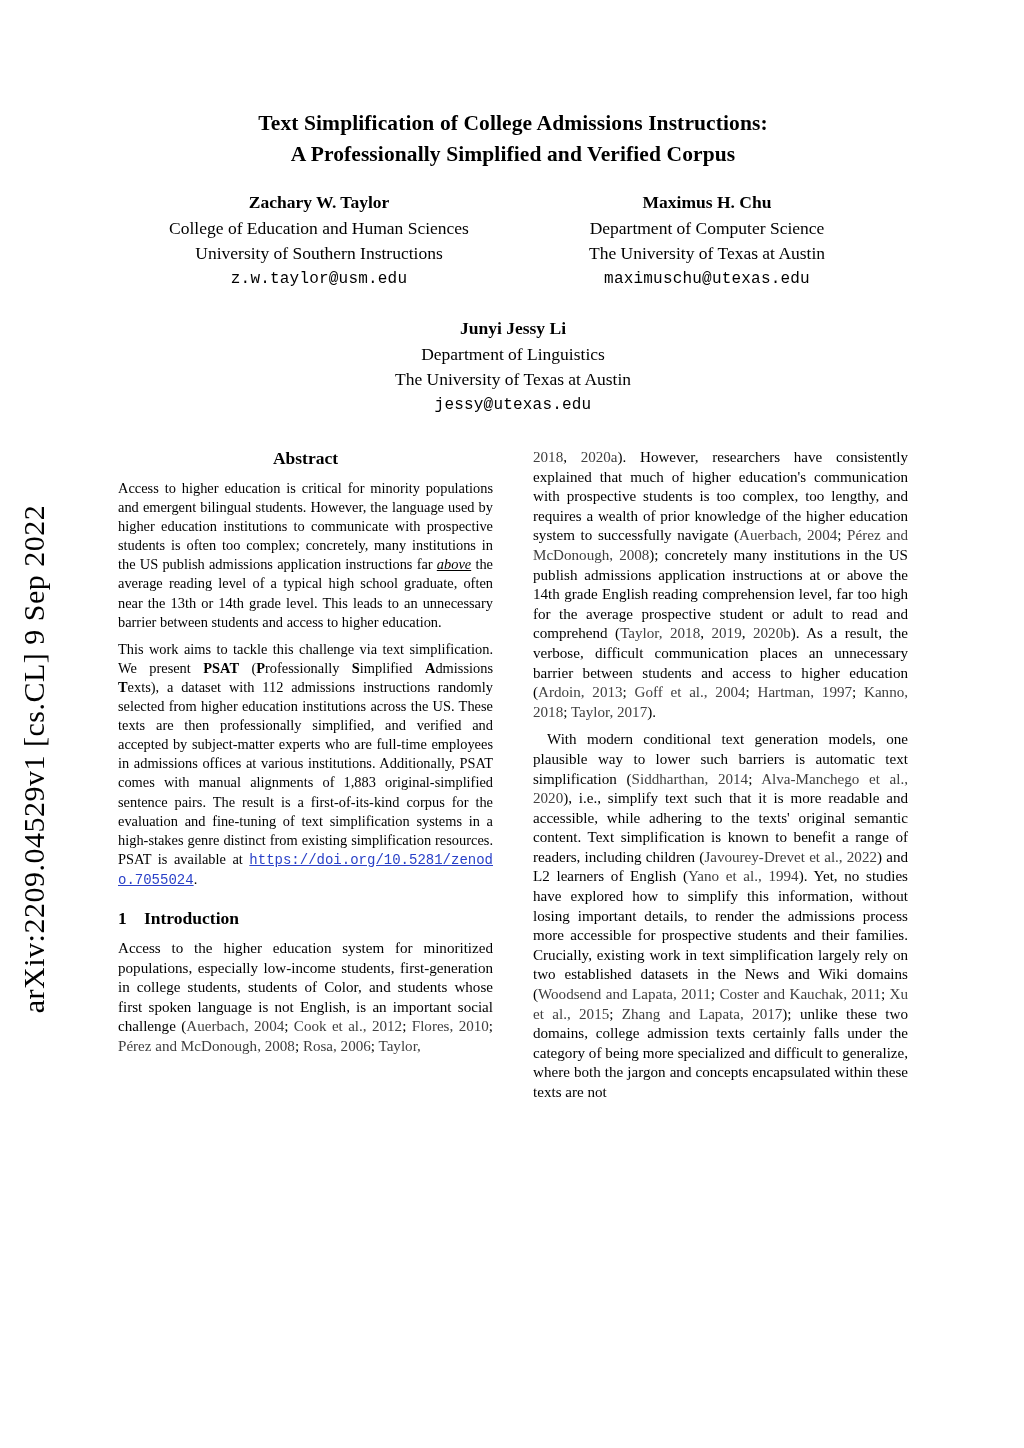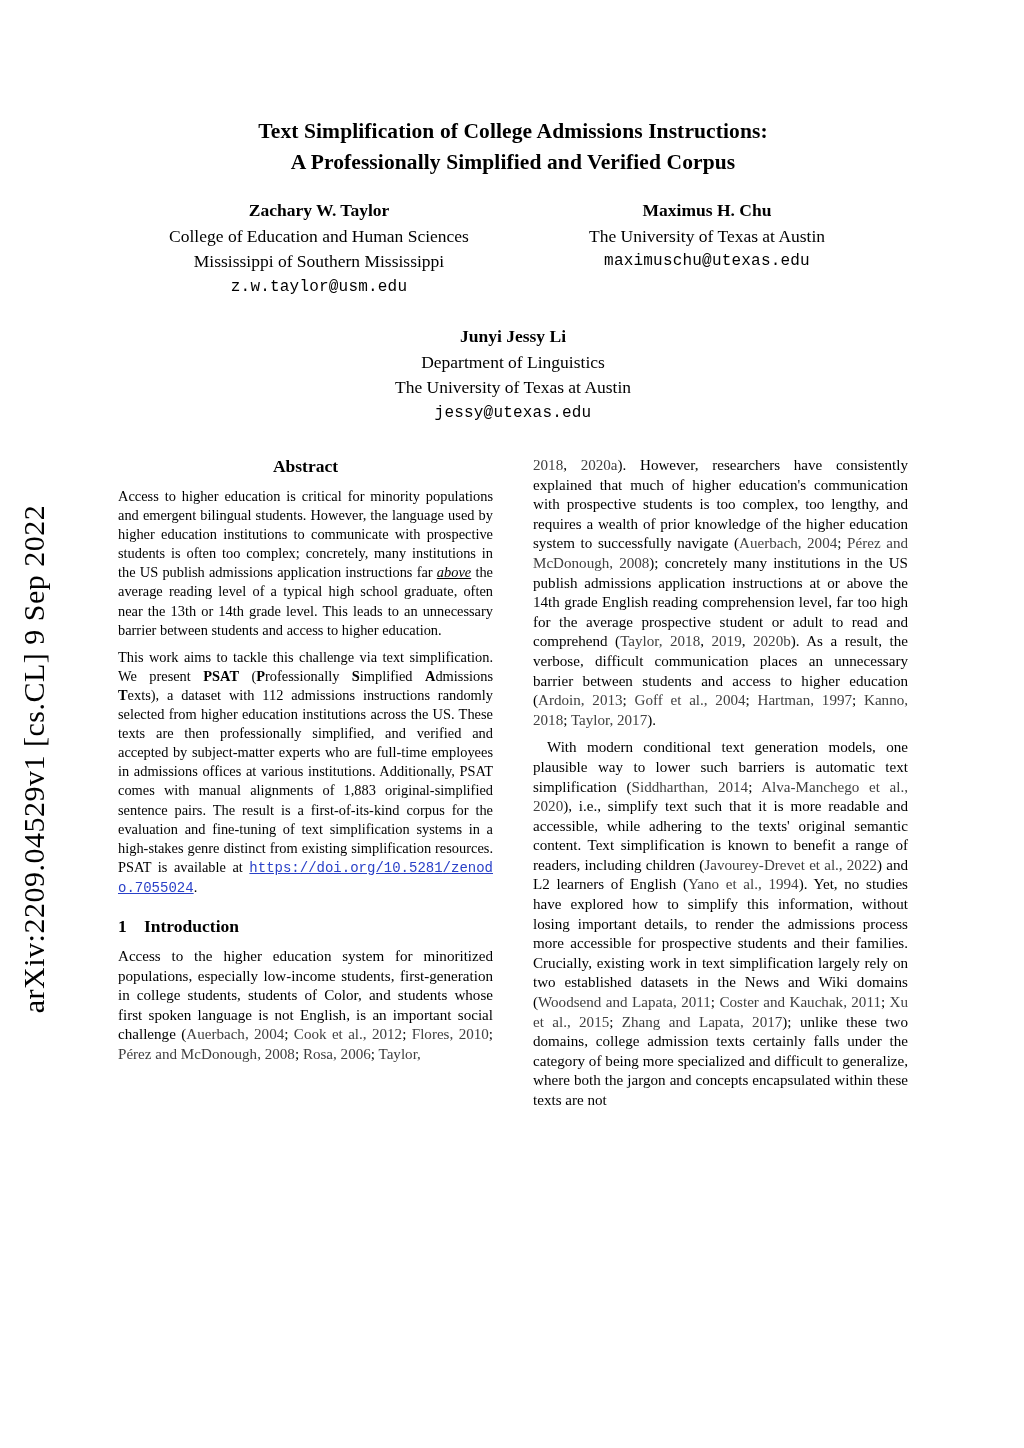--- a/index.html
+++ b/index.html
@@ -26,21 +26,21 @@
     text-align: center;
     font-family: "Liberation Serif", serif;
     font-size: 30px;
     letter-spacing: 0.5px;
     color: #000;
     white-space: nowrap;
   }
   .content {
     position: absolute;
     left: 118px;
-    top: 116px;
+    top: 108px;
     width: 790px;
   }
   .title {
     text-align: center;
     font-weight: bold;
     font-size: 21.5px;
     line-height: 31px;
     letter-spacing: 0.1px;
   }
   .authors {
@@ -128,25 +128,26 @@
 
     <div class="title">
       <div>Text Simplification of College Admissions Instructions:</div>
       <div>A Professionally Simplified and Verified Corpus</div>
     </div>
 
     <div class="authors">
       <div class="author-block">
         <div class="author-name">Zachary W. Taylor</div>
         <div>College of Education and Human Sciences</div>
-        <div>Mississippi of Southern Mississippi</div>
+        <div>University of Southern Instructions</div>
         <div class="mono">z.w.taylor@usm.edu</div>
       </div>
       <div class="author-block">
         <div class="author-name">Maximus H. Chu</div>
+        <div>Department of Computer Science</div>
         <div>The University of Texas at Austin</div>
         <div class="mono">maximuschu@utexas.edu</div>
       </div>
     </div>
 
     <div class="author-single">
       <div class="author-name">Junyi Jessy Li</div>
       <div>Department of Linguistics</div>
       <div>The University of Texas at Austin</div>
       <div class="mono">jessy@utexas.edu</div>

